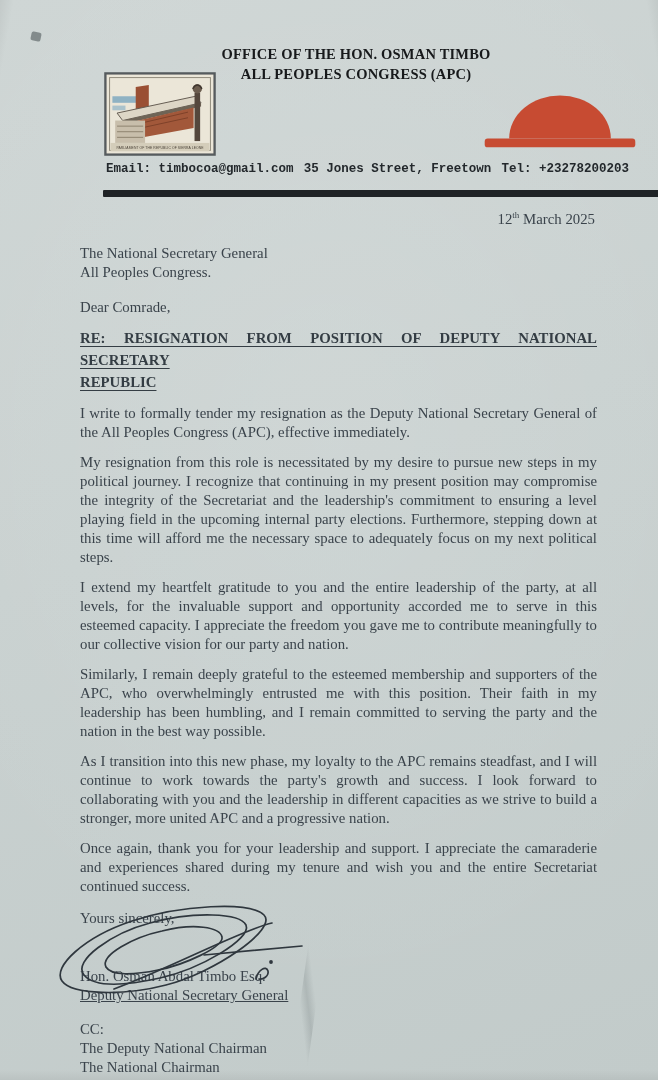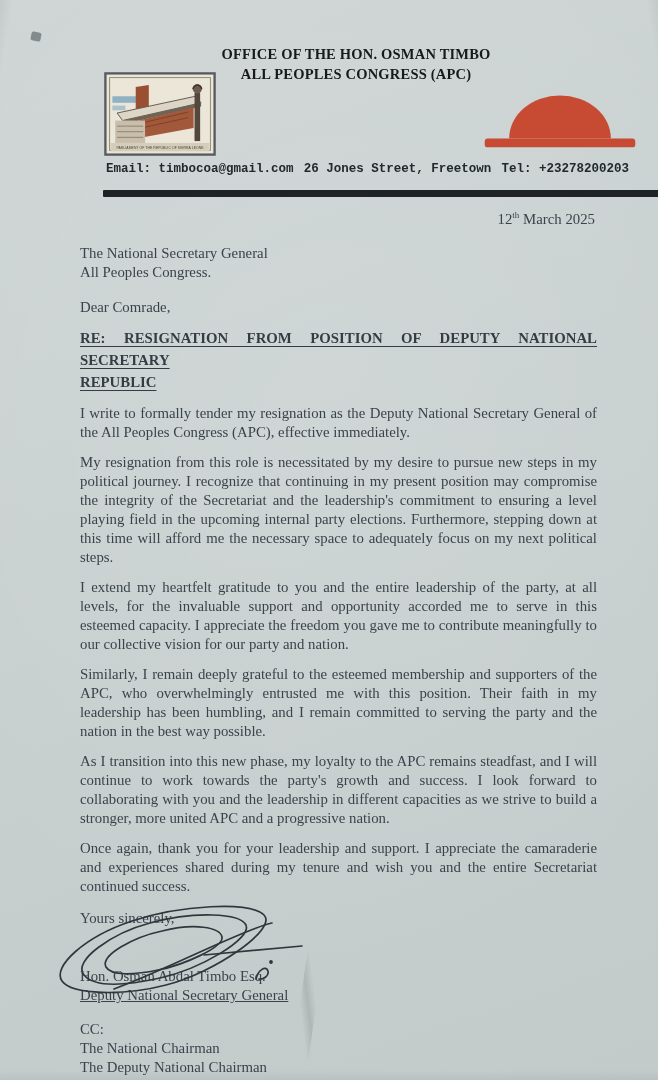--- a/index.html
+++ b/index.html
@@ -135,21 +135,21 @@
         <use href="#ray" transform="rotate(52,85,66)"></use>
         <use href="#ray" transform="rotate(65,85,66)"></use>
         <use href="#ray" transform="rotate(78,85,66)"></use>
       </g>
       <path d="M33,66 A 52,44 0 0 1 137,66 Z" fill="#c74b32"></path>
       <rect x="8" y="66" width="154" height="9" rx="3" fill="#c74b32"></rect>
     </svg>
 
     <div class="contact-row">
       <span>Email: timbocoa@gmail.com</span>
-      <span>26 Jones Street, Freetown</span>
+      <span>35 Jones Street, Freetown</span>
       <span>Tel: +23278200203</span>
     </div>
 
     <div class="divider"></div>
   </div>
 
   <div class="letter-body">
 
     <div class="date-line">
       <span>12</span><sup>th</sup><span> March 2025</span>
@@ -189,18 +189,18 @@
         <circle cx="219" cy="63" r="1.9" fill="#2f373e"></circle>
       </svg>
 
       <div class="signatory-name">Hon. Osman Abdal Timbo Esq.</div>
       <div class="signatory-title">Deputy National Secretary General</div>
     </div>
 
     <div class="cc-block">
       <div class="cc-label">CC:</div>
       <div class="cc-lines">
+        <div>The Deputy National Chairman</div>
         <div>The National Chairman</div>
-        <div>The Deputy National Chairman</div>
       </div>
     </div>
   </div>
 </div>
 
 </body></html>

